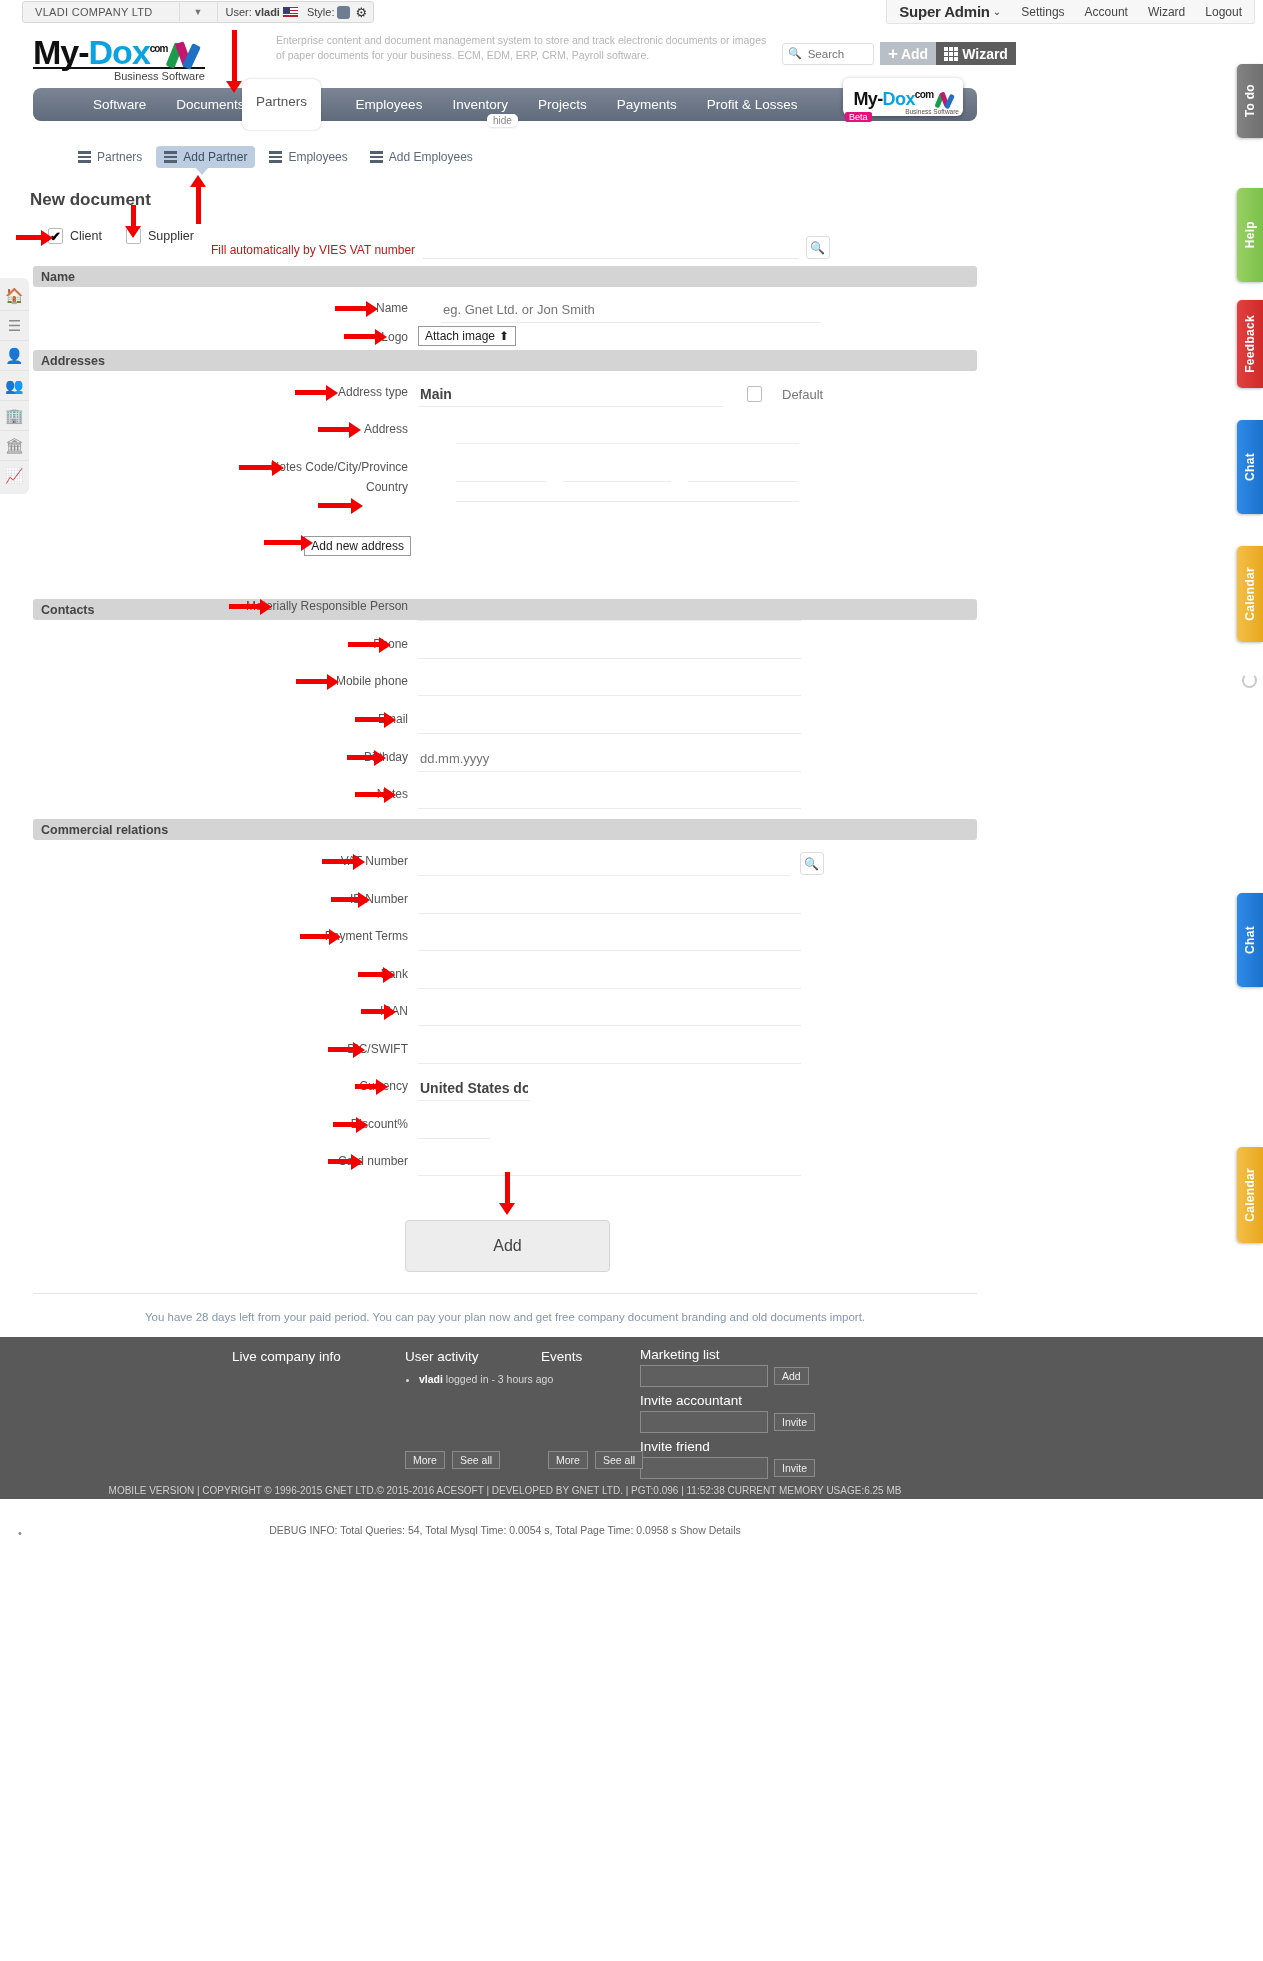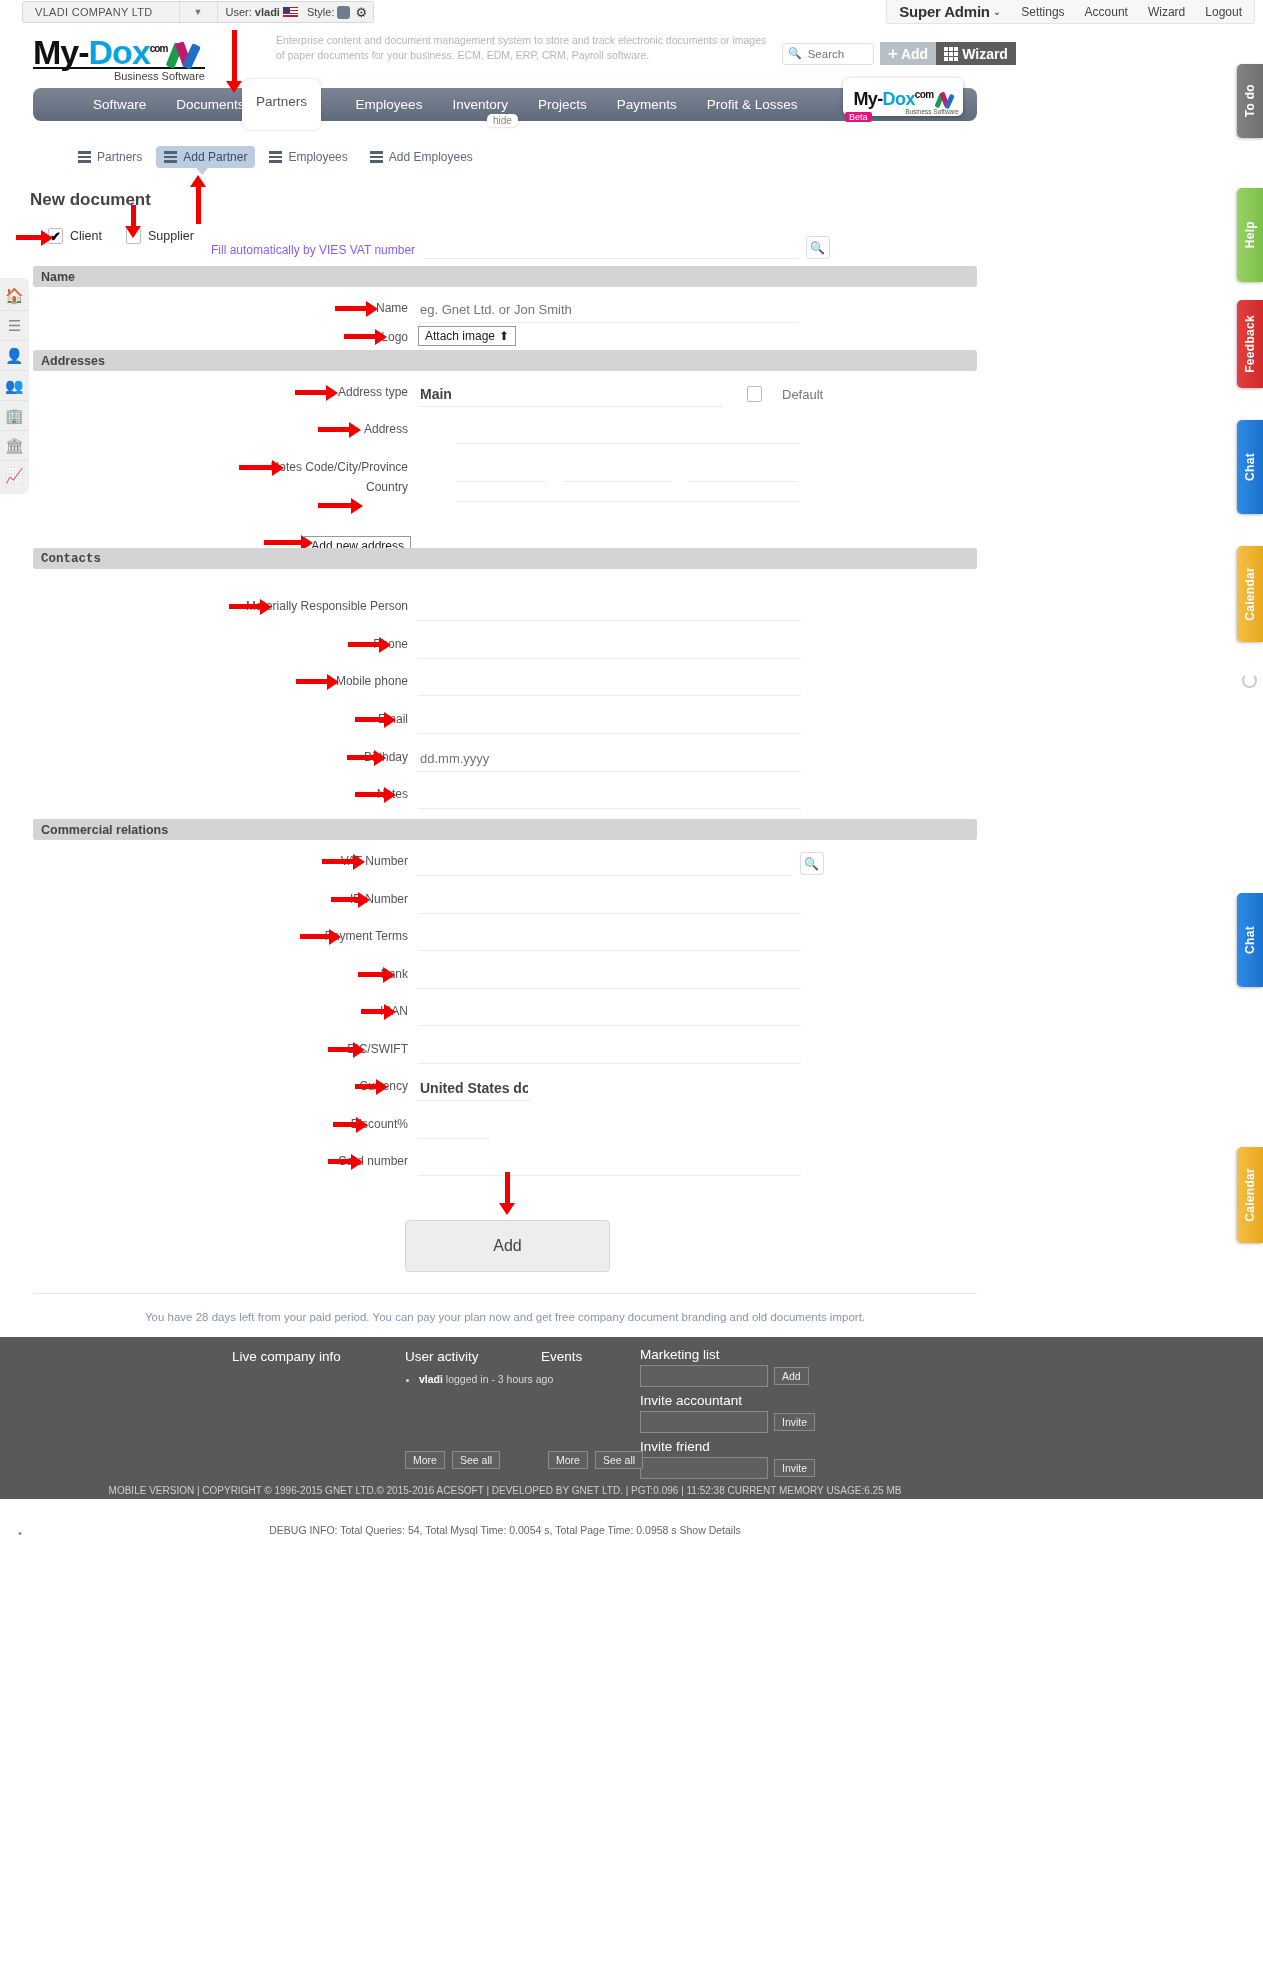--- a/index.html
+++ b/index.html
@@ -123,21 +123,21 @@
   .listglyph s{display:block;width:13px;height:2.5px;background:#55606f;}
 
   
   #page-title{position:absolute;left:30px;top:190px;font-size:17px;font-weight:bold;color:#444;}
   #cb-row{position:absolute;left:48px;top:228px;display:flex;align-items:center;gap:24px;}
   .cbox{width:15px;height:16px;border:1px solid #bcbcbc;border-radius:2px;background:#fff;
     display:flex;align-items:center;justify-content:center;font-size:13px;color:#000;font-weight:bold;}
   .cbwrap{display:flex;align-items:center;gap:7px;font-size:12.5px;color:#333;}
 
   #vies-row{position:absolute;left:211px;top:236px;display:flex;align-items:flex-end;gap:8px;}
-  #vies-label{font-size:12px;color:#8b5cf6;padding-bottom:2px;}
+  #vies-label{font-size:12px;color:#b91c1c;padding-bottom:2px;}
   #vies-input{width:375px;border:none;border-bottom:1px solid #e9e9e9;height:20px;outline:none;background:transparent;}
   #vies-search{width:24px;height:23px;border:1px solid #ddd;border-radius:3px;background:#fff;
     display:flex;align-items:center;justify-content:center;font-size:12px;color:#333;}
 
   
   #rail{position:absolute;left:0;top:278px;width:29px;background:#efefef;
     border-radius:0 6px 6px 0;padding:3px 0;}
   .railitem{height:30px;display:flex;align-items:center;justify-content:center;
     color:#8a8a8a;font-size:15px;border-bottom:1px solid #e3e3e3;}
   .railitem:last-child{border-bottom:none;}
@@ -396,21 +396,21 @@
   </div>
 <div class="arrow-d" style="left:125px;top:205px;">
     <div class="shaft" style="height:22px"></div>
     <div class="head"></div>
   </div>
 
 <div class="sectionbar" style="top:266px;">Name</div>
 
 <div class="frow" style="top:297px;">
   <div class="flabel">Name</div>
-  <input class="finput wide" style="width: 380px;" placeholder="eg. Gnet Ltd. or Jon Smith">
+  <input class="finput wide" style="width: 380px; margin-left: 23px;" placeholder="eg. Gnet Ltd. or Jon Smith">
 </div>
 <div class="arrow" style="left:335px;top:303px;">
     <div class="shaft" style="width:32px"></div>
     <div class="head"></div>
   </div>
 
 <div class="frow" style="top:326px;">
   <div class="flabel">Logo</div>
   <button class="btn-small">
       <span>Attach image</span>
@@ -469,21 +469,21 @@
     <button class="btn-small">
         <span>Add new address</span>
       </button>
   </div>
 </div>
 <div class="arrow" style="left:264px;top:537px;">
     <div class="shaft" style="width:38px"></div>
     <div class="head"></div>
   </div>
 
-<div class="sectionbar" style="top:548px;font-family:Liberation Mono, monospace;">Contacts</div>
+<div class="sectionbar" style="top:599px;">Contacts</div>
 
 <div class="frow" style="top:595px;">
   <div class="flabel">Materially Responsible Person</div>
   <input class="finput" style="width: 383px;">
 </div>
 <div class="arrow" style="left:229px;top:601px;">
     <div class="shaft" style="width:32px"></div>
     <div class="head"></div>
   </div>
 

